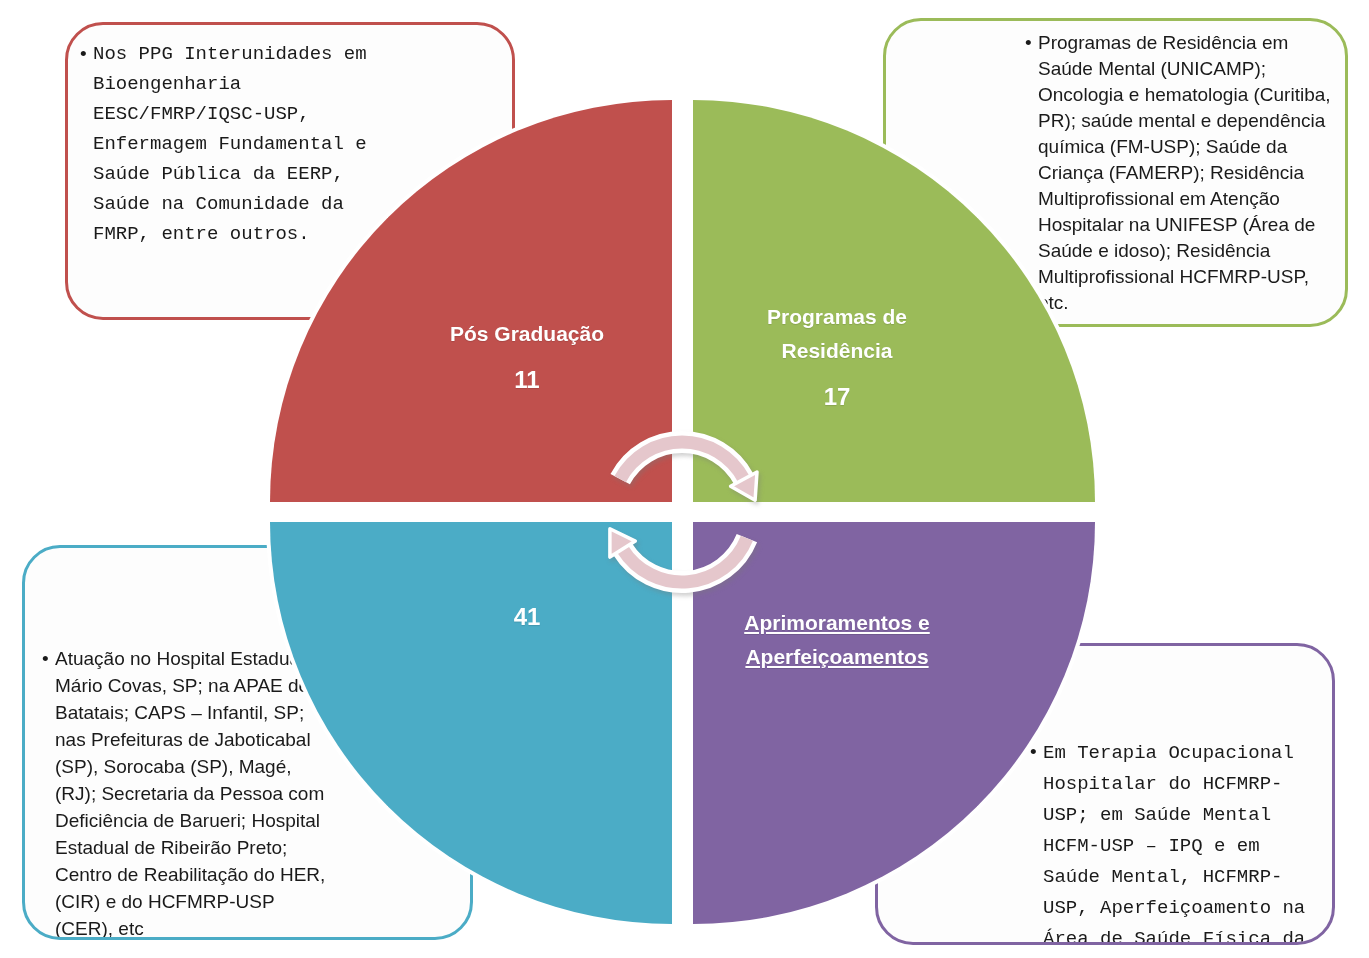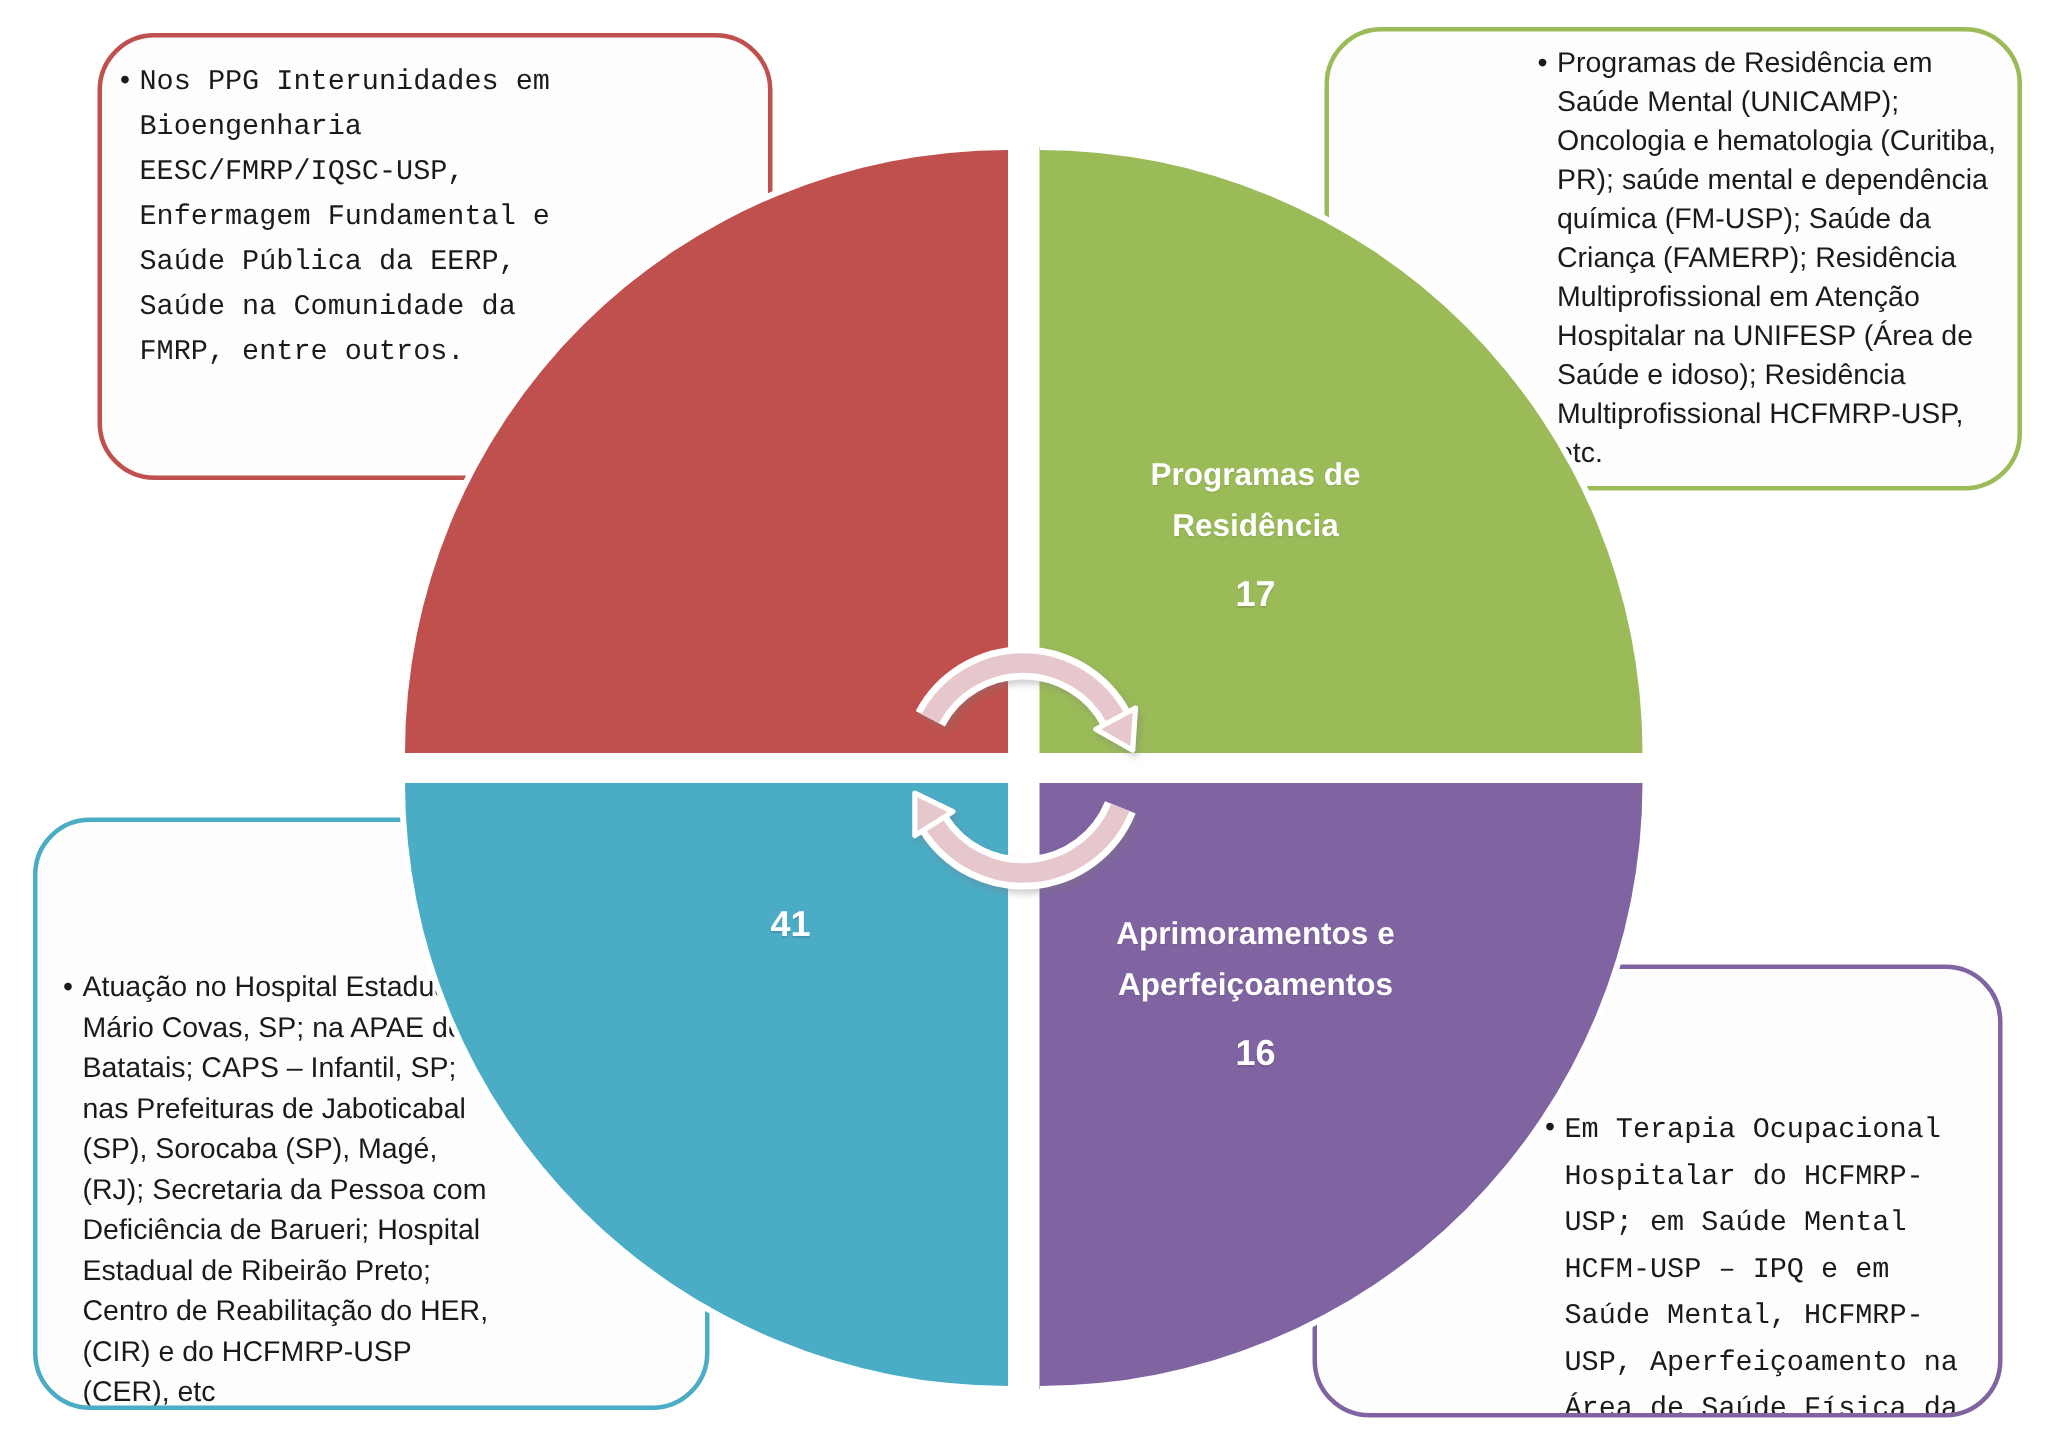--- a/index.html
+++ b/index.html
@@ -33,21 +33,21 @@
   .quad-tr { left:693px; top:96px;  border-radius:0 406px 0 0; border-top:4px solid #fff; border-right:4px solid #fff; }
   .quad-bl { left:266px; top:522px; border-radius:0 0 0 406px; border-bottom:4px solid #fff; border-left:4px solid #fff; }
   .quad-br { left:693px; top:522px; border-radius:0 0 406px 0; border-bottom:4px solid #fff; border-right:4px solid #fff; }
   
   .qlabel { position:absolute; z-index:3; color:#fff; text-align:center; font-weight:bold; }
   .qlabel .qtitle { font-size:21px; line-height:34px; text-shadow:0 1px 1px rgba(0,0,0,0.12); }
   .qlabel .qvalue { font-size:24px; line-height:28px; margin-top:15px; text-shadow:0 1px 1px rgba(0,0,0,0.12); }
   .qlabel-1 { left:377px; top:317px; width:300px; }
   .qlabel-2 { left:722px; top:300px; width:230px; }
   .qlabel-3 { left:427px; top:588px; width:200px; }
-  .qlabel-4 { left:712px; top:606px; width:250px; }
+  .qlabel-4 { left:712px; top:606px; width:250px;text-decoration:underline; }
   
   .cycle { position:absolute; left:582px; top:412px; z-index:4;
            filter:drop-shadow(2px 3px 2px rgba(120,120,120,0.35)); }
 </style>
 </head>
 <body>
 
 <div class="stage">
 
   <div class="callout callout-1" style="border-color: rgb(192, 80, 77);">
@@ -76,30 +76,33 @@
       <span class="bullet">•</span>
       <span class="note">Em Terapia  Ocupacional Hospitalar do HCFMRP-USP; em Saúde Mental HCFM-USP – IPQ e em Saúde Mental, HCFMRP-USP,  Aperfeiçoamento na Área de Saúde Física da AACD,  etc.</span>
     </div>
   </div>
 
   <div class="quad quad-tl" style="background-color: rgb(192, 80, 77);"></div>
   <div class="quad quad-tr" style="background-color: rgb(155, 187, 89);"></div>
   <div class="quad quad-bl" style="background-color: rgb(75, 172, 198);"></div>
   <div class="quad quad-br" style="background-color: rgb(128, 100, 162);"></div>
 
+  <div class="qlabel qlabel-1">
+    <div class="qtitle">Pós Graduação</div>
+    <div class="qvalue">11</div>
+  </div>
   <div class="qlabel qlabel-2">
     <div class="qtitle">Programas de Residência</div>
     <div class="qvalue">17</div>
   </div>
   <div class="qlabel qlabel-3">
     <div class="qvalue">41</div>
   </div>
   <div class="qlabel qlabel-4">
     <div class="qtitle">Aprimoramentos e Aperfeiçoamentos</div>
-    <div class="qvalue">16</div>
   </div>
 
   <svg class="cycle" width="200" height="200" viewBox="0 0 200 200" aria-hidden="true">
     <g stroke-linecap="butt" fill="none">
       <path d="M38.2 67.1 A70 70 0 0 1 161.8 67.1" stroke="#FFFFFF" stroke-width="22"></path>
       <path d="M164.9 126.2 A70 70 0 0 1 40.6 137.1" stroke="#FFFFFF" stroke-width="22"></path>
       <path d="M38.2 67.1 A70 70 0 0 1 161.8 67.1" stroke="#E5C7CC" stroke-width="13"></path>
       <path d="M164.9 126.2 A70 70 0 0 1 40.6 137.1" stroke="#E5C7CC" stroke-width="13"></path>
     </g>
     <polygon points="173.1,88.2 175.0,60.0 148.6,74.2" fill="#E5C7CC" stroke="#FFFFFF" stroke-width="3.5" stroke-linejoin="round"></polygon>

